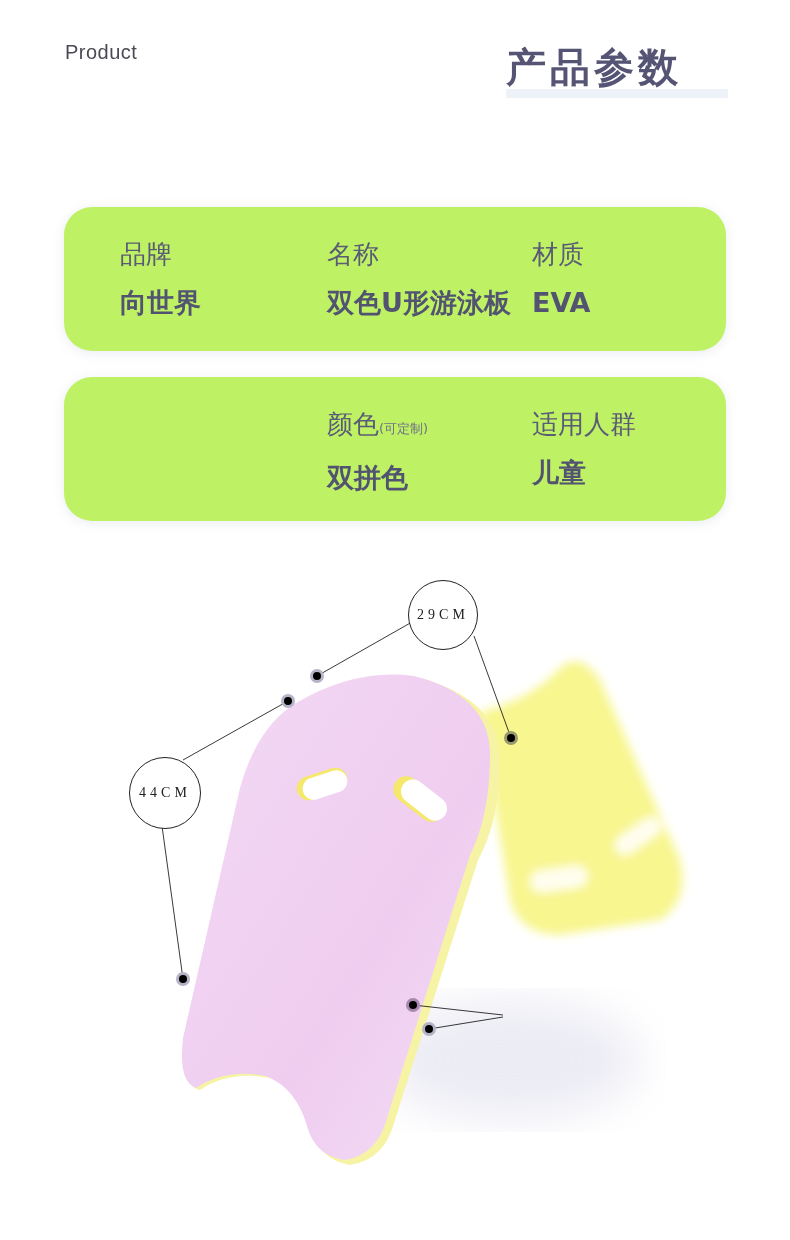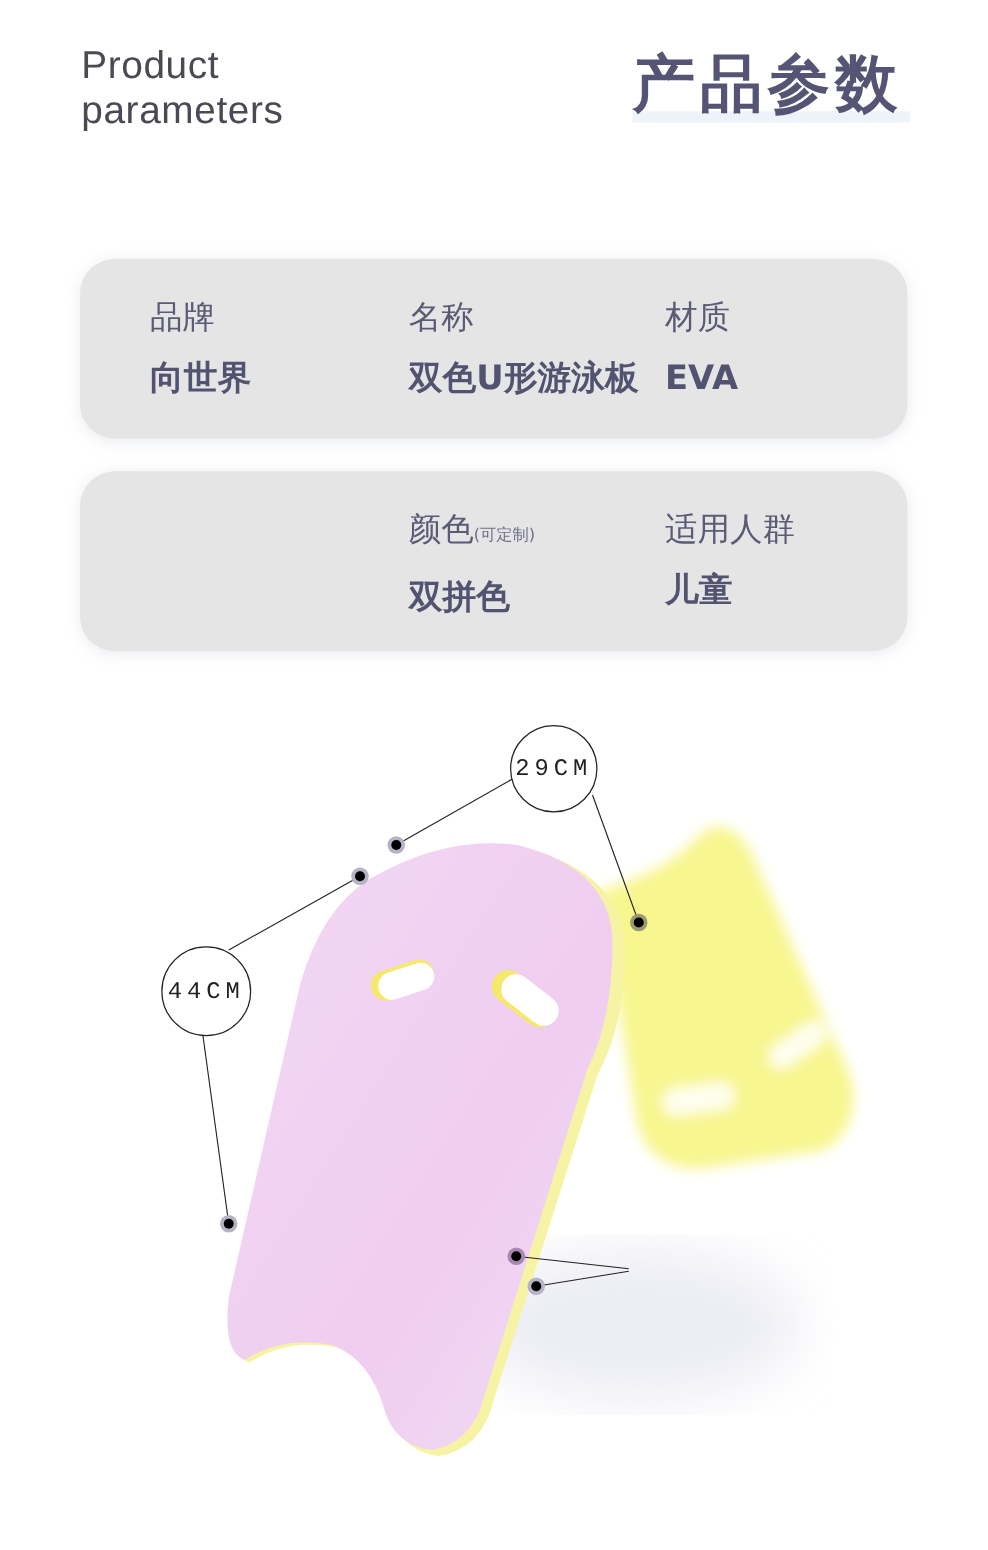--- a/index.html
+++ b/index.html
@@ -1,42 +1,41 @@
 <!DOCTYPE html>
 <html><head>
 <meta charset="utf-8">
 <style>
   * { box-sizing: border-box; margin: 0; padding: 0; }
   body { width: 790px; height: 1240px; background: #ffffff; position: relative; overflow: hidden;
          font-family: "DejaVu Sans", "Liberation Sans", sans-serif; color: #535473; }
   .en-title { position: absolute; left: 65px; top: 34px; font-family: "Liberation Sans", sans-serif;
-              font-size: 31px; line-height: 36px; color: #4a4a55; letter-spacing: 0.5px; }
+              font-size: 20px; line-height: 36px; color: #4a4a55; letter-spacing: 0.5px; }
   .cn-title-wrap { position: absolute; left: 506px; top: 36px; width: 222px; height: 62px; }
   .cn-title-hl { position: absolute; left: 0; bottom: 0; width: 222px; height: 9px; background: #eef2f9; }
-  .cn-title { position: absolute; left: 0; top: 0; font-size: 50px; font-weight: bold; color: #555474;
+  .cn-title { position: absolute; left: 0; top: 0; font-size: 40px; font-weight: bold; color: #555474;
               letter-spacing: 4px; line-height: 62px; white-space: nowrap; }
   .card { position: absolute; left: 64px; width: 662px; height: 144px; border-radius: 28px;
-          background: #e5e5e5; box-shadow: 0 2px 12px rgba(180,185,205,0.28); }
+          background: #bef264; box-shadow: 0 2px 12px rgba(180,185,205,0.28); }
   .card1 { top: 207px; } .card2 { top: 377px; }
   .cell { position: absolute; top: 30px; }
   .label { font-size: 26px; color: #5a5b75; line-height: 34px; white-space: nowrap; }
   .label small { font-size: 13px; color: #6e6f88; }
   .value { font-size: 27px; font-weight: bold; color: #525371; margin-top: 14px; line-height: 36px; white-space: nowrap; }
   .c1 { left: 56px; } .c2 { left: 263px; } .c3 { left: 468px; }
   .dims { position: absolute; left: 0; top: 560px; width: 790px; height: 680px; }
   .circle-label { position: absolute; border: 1px solid #222; border-radius: 50%; background: #fff;
                   display: flex; align-items: center; justify-content: center;
-                  font-family: Liberation Mono, monospace; font-size: 19px; letter-spacing: 4px; color: #222; text-align: right; }
+                  font-family: Liberation Serif, serif; font-size: 14px; letter-spacing: 4px; color: #222; text-align: right; }
 </style>
 </head>
 <body>
 
 <div class="en-title">
   <div>Product</div>
-  <div>parameters</div>
 </div>
 
 <div class="cn-title-wrap">
   <div class="cn-title-hl"></div>
   <div class="cn-title">产品参数</div>
 </div>
 
 <div class="card card1">
   <div class="cell c1">
     <div class="label">品牌</div>

